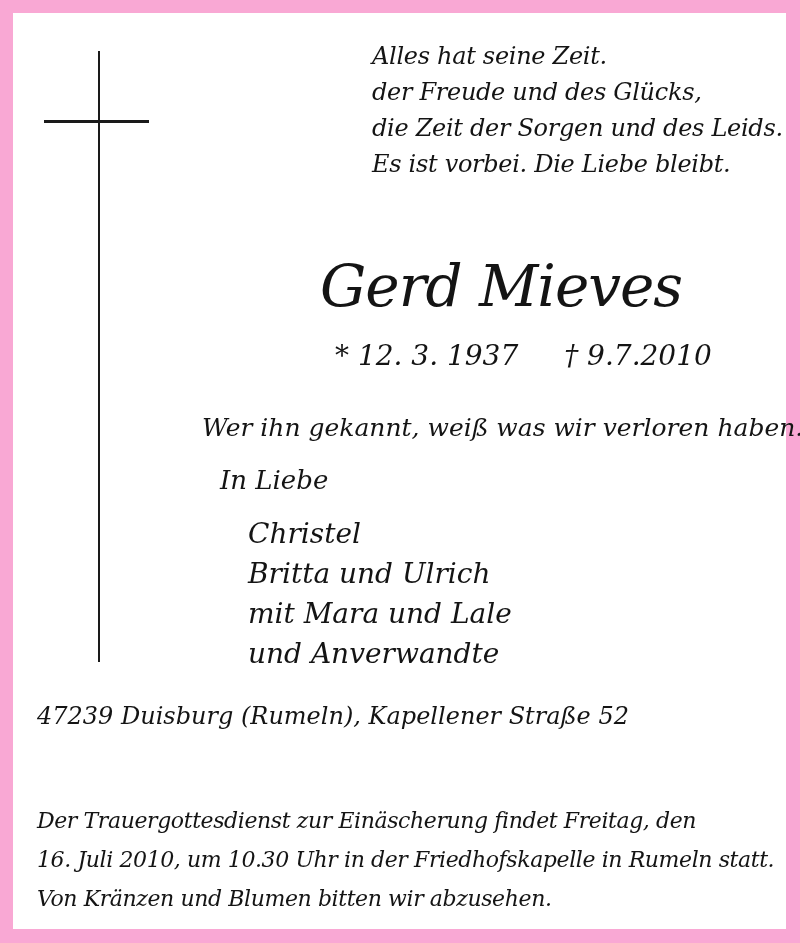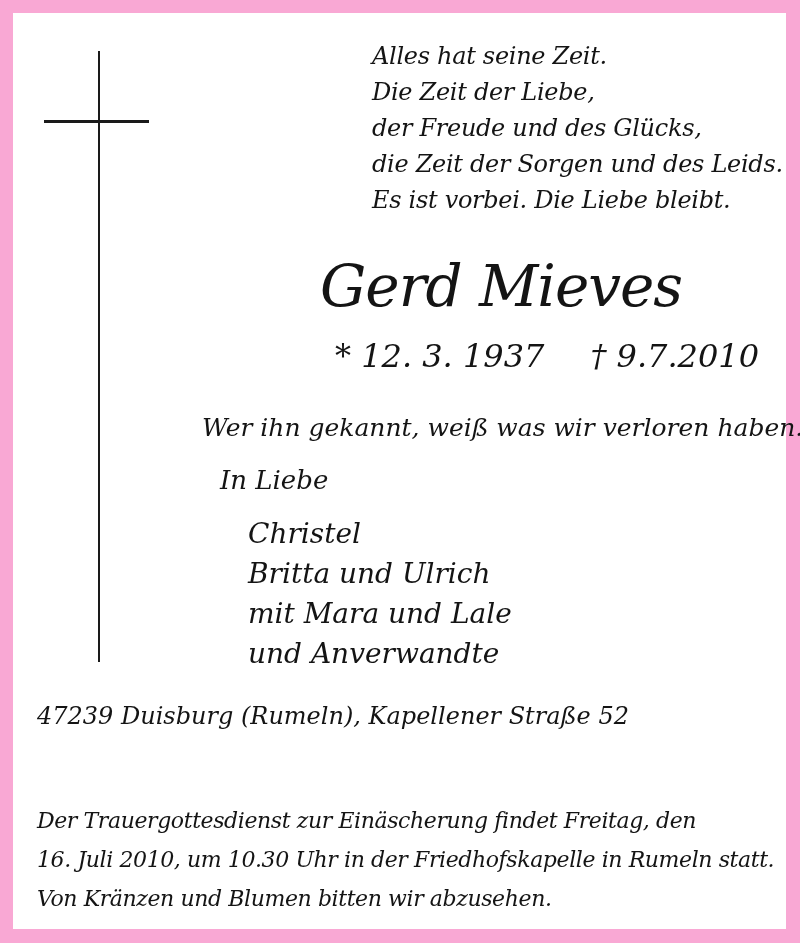--- a/index.html
+++ b/index.html
@@ -52,21 +52,21 @@
 
   .name {
     left: 320px; top: 252px;
     font-size: 58px;
     line-height: 1.2;
     letter-spacing: -1px;
   }
 
   .dates {
     left: 335px; top: 340px;
-    font-size: 32px;
+    font-size: 28px;
     line-height: 32px;
     text-align: center;
   }
   .dates .death { margin-left: 46px; }
 
   .tribute {
     left: 202px; top: 412px;
     font-size: 25px;
     line-height: 32px;
   }
@@ -105,21 +105,20 @@
 <div class="canvas">
   <div class="page"></div>
 
   <div>
     <div class="abs cross-v"></div>
     <div class="abs cross-h"></div>
   </div>
 
   <div class="abs txt poem">
     <div>Alles hat seine Zeit.</div>
-    <div>Die Zeit der Liebe,</div>
     <div>der Freude und des Glücks,</div>
     <div>die Zeit der Sorgen und des Leids.</div>
     <div>Es ist vorbei. Die Liebe bleibt.</div>
   </div>
 
   <div class="abs txt name">Gerd Mieves</div>
 
   <div class="abs txt dates">
     <span class="birth">* 12. 3. 1937</span><span class="death">† 9.7.2010</span>
   </div>

